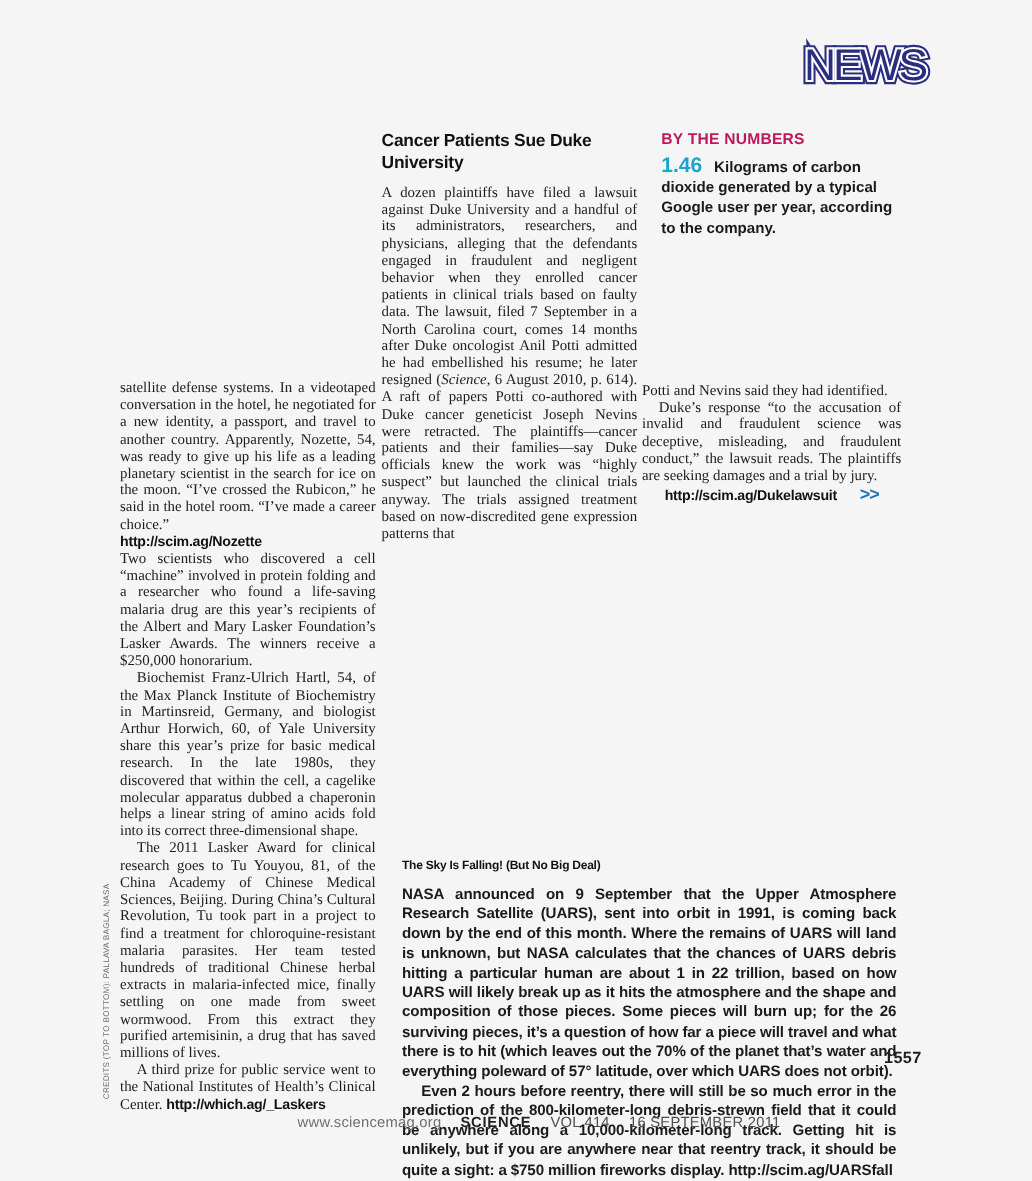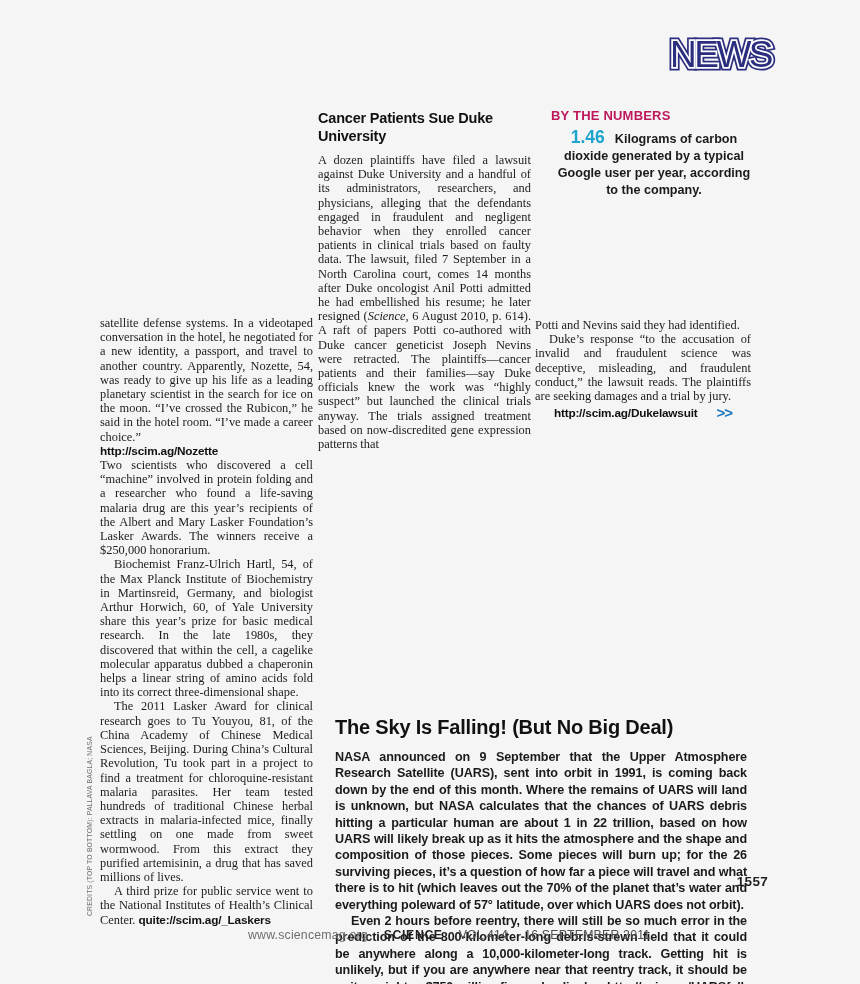--- a/index.html
+++ b/index.html
@@ -53,33 +53,33 @@
   .col-cont   {position:absolute;left:535px;top:318px;width:216px;}
   .sky-block  {position:absolute;left:335px;top:716px;width:412px;}
 
   .lasker-head{margin-top:16px;}
 
   
   .btn-header{
     color:#be185d;font-weight:bold;font-size:13px;
     letter-spacing:0.2px;margin:0 0 6px 0;
   }
-  .btn-item{margin:0 0 10px 0;font-weight:bold;font-size:12.6px;line-height:17px;color:#1a1a1a;text-align:center;}
+  .btn-item{margin:0 0 10px 0;font-weight:bold;font-size:12.6px;line-height:17px;color:#1a1a1a;}
   .btn-figure{color:#1ba4ce;font-size:17.5px;margin-right:10px;line-height:1;}
   .btn-figure.big{font-size:20px;}
 
   
   .link-row{display:flex;justify-content:center;align-items:center;margin-top:2px;gap:19px;}
   .more-arrow{
     color:#1b75bc;font-weight:bold;font-size:15px;letter-spacing:-1px;
     cursor:pointer;line-height:1;
   }
 
   
-  .sky-title{font-weight:bold;font-size:20px;letter-spacing:-0.2px;margin:0 0 10px 0;color:#111;}
+  .sky-title{font-weight:bold;font-size:10px;letter-spacing:-0.2px;margin:0 0 10px 0;color:#111;}
   .sky-body p{margin:0;}
   .sky-body p.indent{text-indent:16px;}
 
   
   .footer{
     position:absolute;left:248px;top:928px;width:470px;
     display:flex;align-items:baseline;gap:16px;
     font-size:12.3px;letter-spacing:0.2px;
   }
   .footer .site{color:#6d6e70;}
@@ -112,21 +112,21 @@
   <div class="col-left">
     <div class="serif-body">
       <p>satellite defense systems. In a videotaped conversation in the hotel, he negotiated for a new identity, a passport, and travel to another country. Apparently, Nozette, 54, was ready to give up his life as a leading planetary scientist in the search for ice on the moon. “I’ve crossed the Rubicon,” he said in the hotel room. “I’ve made a career choice.”</p>
       <p><span class="url-link">http://scim.ag/Nozette</span></p>
     </div>
 
     <div class="serif-body">
       <p>Two scientists who discovered a cell “machine” involved in protein folding and a researcher who found a life-saving malaria drug are this year’s recipients of the Albert and Mary Lasker Foundation’s Lasker Awards. The winners receive a $250,000 honorarium.</p>
       <p class="indent">Biochemist Franz-Ulrich Hartl, 54, of the Max Planck Institute of Biochemistry in Martinsreid, Germany, and biologist Arthur Horwich, 60, of Yale University share this year’s prize for basic medical research. In the late 1980s, they discovered that within the cell, a cagelike molecular apparatus dubbed a chaperonin helps a linear string of amino acids fold into its correct three-dimensional shape.</p>
       <p class="indent">The 2011 Lasker Award for clinical research goes to Tu Youyou, 81, of the China Academy of Chinese Medical Sciences, Beijing. During China’s Cultural Revolution, Tu took part in a project to find a treatment for chloroquine-resistant malaria parasites. Her team tested hundreds of traditional Chinese herbal extracts in malaria-infected mice, finally settling on one made from sweet wormwood. From this extract they purified artemisinin, a drug that has saved millions of lives.</p>
-      <p class="indent"><span>A third prize for public service went to the National Institutes of Health’s Clinical Center. </span><span class="url-link">quite://scim.ag/_Laskers</span></p>
+      <p class="indent"><span>A third prize for public service went to the National Institutes of Health’s Clinical Center. </span><span class="url-link">http://which.ag/_Laskers</span></p>
     </div>
   </div>
 
   <div class="col-mid">
     <h2 class="headline">Cancer Patients Sue Duke University</h2>
     <div class="serif-body">
       <p><span>A dozen plaintiffs have filed a lawsuit against Duke University and a handful of its administrators, researchers, and physicians, alleging that the defendants engaged in fraudulent and negligent behavior when they enrolled cancer patients in clinical trials based on faulty data. The lawsuit, filed 7 September in a North Carolina court, comes 14 months after Duke oncologist Anil Potti admitted he had embellished his resume; he later resigned (</span><i>Science</i><span>, 6 August 2010, p. 614). A raft of papers Potti co-authored with Duke cancer geneticist Joseph Nevins were retracted. The plaintiffs—cancer patients and their families—say Duke officials knew the work was “highly suspect” but launched the clinical trials anyway. The trials assigned treatment based on now-discredited gene expression patterns that</span></p>
     </div>
   </div>
 

